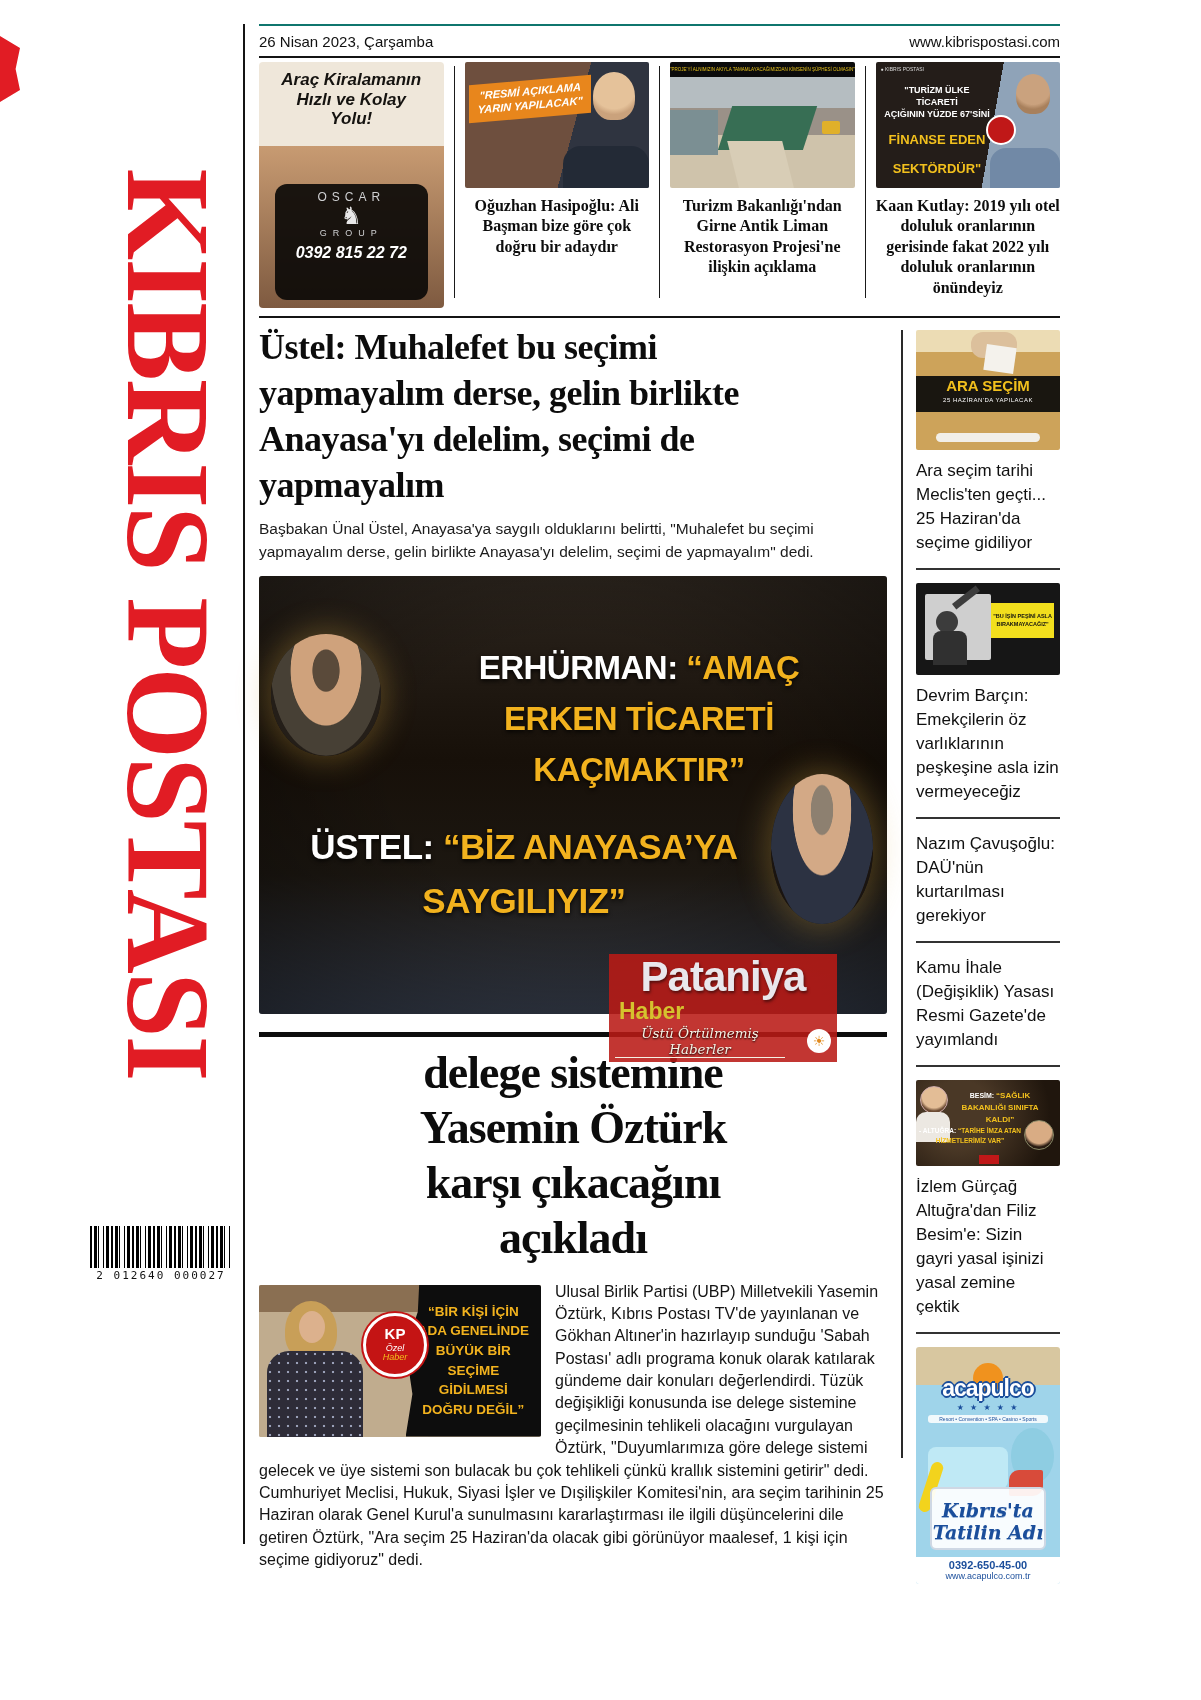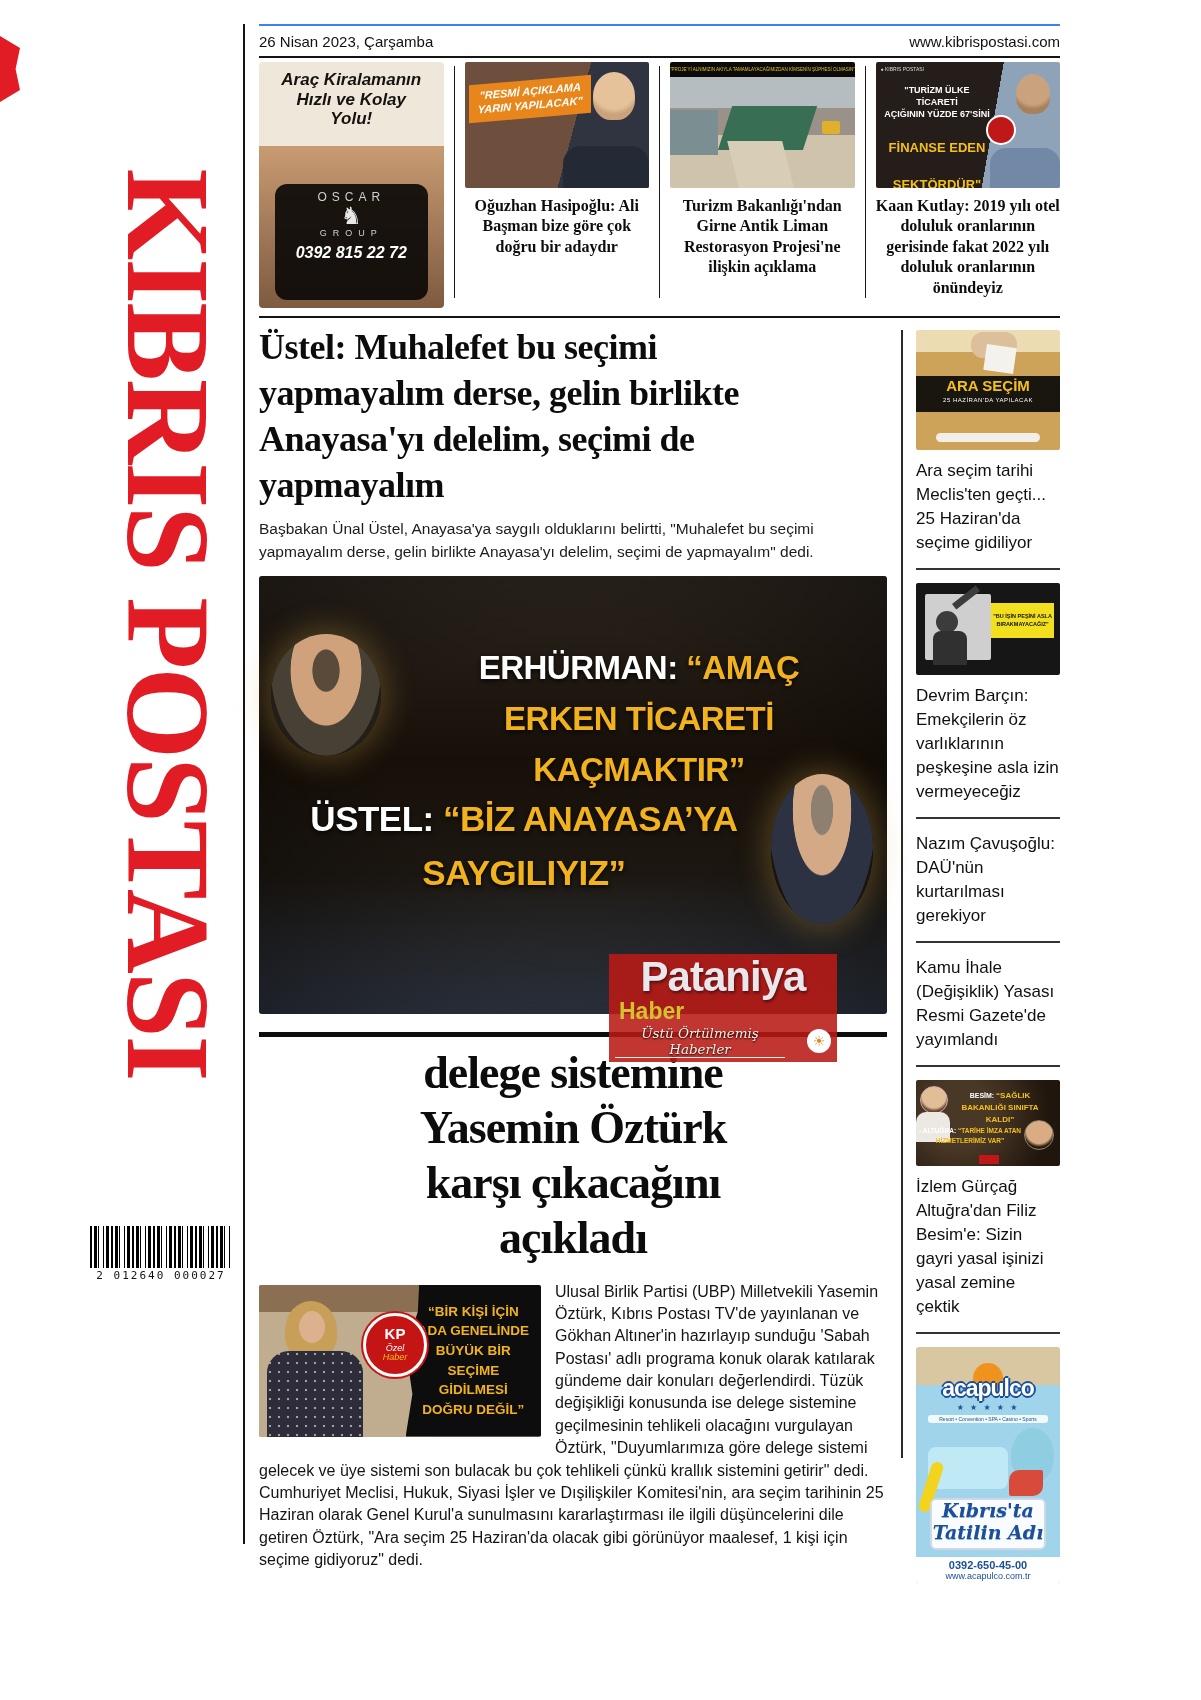--- a/index.html
+++ b/index.html
@@ -13,21 +13,21 @@
         font-family:"Liberation Serif",serif;font-weight:700;font-size:118px;
         letter-spacing:-2px;color:#e11c24;white-space:nowrap;line-height:140px;}
   .barcode{position:absolute;left:90px;top:1226px;width:142px;text-align:center;}
   .barcode .bars{height:42px;background:repeating-linear-gradient(90deg,
         #000 0 2px,#fff 2px 4px,#000 4px 7px,#fff 7px 8px,#000 8px 9px,#fff 9px 13px,
         #000 13px 14px,#fff 14px 16px,#000 16px 19px,#fff 19px 21px);}
   .barcode .num{font-size:11px;letter-spacing:2px;margin-top:1px;font-family:"DejaVu Sans Mono",monospace;}
   .vrule-left{position:absolute;left:243px;top:24px;width:2px;height:1520px;background:#141414;}
   
   .header{position:absolute;left:259px;top:24px;width:801px;height:30px;
-        border-top:2px solid #3b82f6;border-bottom:2px solid #141414;
+        border-top:2px solid #0f766e;border-bottom:2px solid #141414;
         display:flex;justify-content:space-between;align-items:center;font-size:15px;}
   
   .topstrip{position:absolute;left:259px;top:62px;width:801px;height:246px;display:flex;}
   .vdiv{width:1px;background:#1a1a1a;margin:4px 10px 10px;}
   .cell{flex:1;display:flex;flex-direction:column;min-width:0;}
   .topcap{font-family:"Liberation Serif",serif;font-weight:700;font-size:16px;
         line-height:1.28;text-align:center;margin-top:8px;color:#0d0d0d;}
   
   .oscar{position:relative;height:100%;background:linear-gradient(180deg,#efe7da 0 34%,#c89b72 34%,#7e5a40 100%);
         border-radius:4px;overflow:hidden;}
@@ -57,21 +57,21 @@
   .tarp3{position:absolute;left:30%;top:26%;width:46%;height:40%;background:#376e54;transform:skewX(-18deg);}
   .water3{position:absolute;left:0;top:30%;width:26%;height:40%;background:#7b8f93;}
   .digger3{position:absolute;right:8%;top:40%;width:18px;height:13px;background:#e0b02a;border-radius:2px;}
   .road3{position:absolute;left:34%;bottom:0;width:30%;height:42%;background:#d8cdb6;transform:skewX(14deg);}
   
   .img4{position:relative;height:126px;background:linear-gradient(100deg,#241d19 0 62%,#8fa3b8 62%);
         border-radius:2px;overflow:hidden;color:#fff;}
   .img4 .mini{position:absolute;left:5px;top:4px;font-size:5px;color:#ddd;}
   .img4txt{position:absolute;left:8px;top:22px;width:58%;text-align:center;}
   .img4w{font-size:9px;font-weight:700;line-height:1.35;}
-  .img4y{font-size:13px;font-weight:700;color:#f2c01d;line-height:1.3;margin-top:20px;}
+  .img4y{font-size:13px;font-weight:700;color:#f2c01d;line-height:1.3;margin-top:12px;}
   .badge4{position:absolute;left:60%;top:42%;width:26px;height:26px;border-radius:50%;
         background:#c01818;border:2px solid #fff;}
   .face4{position:absolute;right:10px;top:12px;width:34px;height:40px;border-radius:50% 50% 42% 42%;
         background:radial-gradient(circle at 50% 32%,#caa27e 0 55%,#a8805c 70%);}
   .shirt4{position:absolute;right:0;bottom:-4px;width:70px;height:44px;border-radius:16px 16px 0 0;background:#7189a6;}
   .rule-mid{position:absolute;left:259px;top:316px;width:801px;height:2px;background:#141414;}
   
   .main{position:absolute;left:259px;top:324px;width:628px;}
   .h1line{font-family:"Liberation Serif",serif;font-weight:700;font-size:36px;line-height:46px;
         letter-spacing:-.5px;color:#0c0c0c;}
@@ -83,21 +83,21 @@
   .portrait{position:absolute;border-radius:50%;}
   .p1{left:12px;top:58px;width:110px;height:122px;
         background:radial-gradient(ellipse at 50% 30%,#5a4a3a 0 17%,#cfa27c 18% 45%,#474035 46% 70%,#241e18 71%);
         box-shadow:0 0 30px 6px rgba(216,170,70,.30);}
   .p2{right:14px;top:198px;width:102px;height:150px;
         background:radial-gradient(ellipse at 50% 24%,#8d8070 0 15%,#d3a986 16% 40%,#2c3242 41% 74%,#1a1410 75%);
         box-shadow:0 0 30px 6px rgba(216,170,70,.30);}
   .quote{position:absolute;text-align:center;font-weight:700;letter-spacing:-.5px;
         text-shadow:0 2px 4px rgba(0,0,0,.8);}
   .q1{left:140px;right:8px;top:66px;font-size:33px;line-height:1.55;}
-  .q2{left:30px;width:470px;top:216px;font-size:35px;line-height:1.55;}
+  .q2{left:30px;width:470px;top:244px;font-size:35px;line-height:1.55;}
   .qw{color:#fff;} .qy{color:#f2b21e;}
   .watermark{position:absolute;right:50px;bottom:-48px;width:228px;z-index:5;}
   .wm-red{background:rgba(186,26,22,.88);text-align:center;padding:2px 6px 4px;}
   .wm-title{font-size:42px;font-weight:700;color:#e9e7ec;letter-spacing:-1px;line-height:1.0;
         text-shadow:1px 2px 3px rgba(0,0,0,.5);}
   .wm-sub{font-size:23px;font-weight:700;color:#d5c22e;text-align:left;line-height:1.0;margin:2px 0 0 4px;}
   .wm-tagrow{display:flex;align-items:center;gap:22px;margin-top:2px;}
   .wm-tag{flex:1;font-family:"DejaVu Serif",serif;font-style:italic;font-size:13.5px;color:#f6f1e4;
         border-bottom:1px solid #f6f1e4;text-shadow:0 1px 2px #000;}
   .wm-sun{width:24px;height:24px;border-radius:50%;background:#fff;color:#e08a1e;font-size:14px;
@@ -170,21 +170,21 @@
   .slideY{position:absolute;left:6%;top:48%;width:12px;height:52px;background:#f2d31d;border-radius:6px;transform:rotate(18deg);}
   .slideR{position:absolute;right:12%;top:52%;width:34px;height:26px;background:#d84b3a;border-radius:10px 2px 10px 2px;}
   .acap-sun{position:absolute;left:50%;top:16px;width:30px;height:30px;margin-left:-15px;border-radius:50%;background:#f0921e;}
   .acap-logo{position:absolute;left:0;right:0;top:28px;text-align:center;font-weight:700;font-size:23px;
         letter-spacing:-1px;color:#fff;
         text-shadow:-2px 0 #1b4e9b,2px 0 #1b4e9b,0 -2px #1b4e9b,0 2px #1b4e9b,-1px -1px #1b4e9b,1px 1px #1b4e9b;}
   .acap-stars{position:absolute;left:0;right:0;top:56px;text-align:center;font-size:8px;color:#1b4e9b;letter-spacing:2px;}
   .acap-srv{position:absolute;left:8%;right:8%;top:68px;background:rgba(255,255,255,.85);color:#1b4e9b;
         font-size:5px;text-align:center;border-radius:3px;padding:1px 0;}
   .acap-tagbox{position:absolute;left:10%;right:10%;bottom:34px;background:rgba(255,255,255,.92);
-        border:2px solid #cfd8e4;border-radius:6px;text-align:center;padding:0 0 4px;}
+        border:2px solid #cfd8e4;border-radius:6px;text-align:center;padding:11px 0 4px;}
   .acap-tag{font-family:"DejaVu Serif",serif;font-style:italic;font-weight:700;font-size:19px;
         line-height:1.15;color:#1b4e9b;text-shadow:0 1px 0 #9db7d8;}
   .acap-foot{position:absolute;left:0;right:0;bottom:0;background:#fff;text-align:center;padding:2px 0 3px;}
   .acap-phone{font-size:11px;font-weight:700;color:#1b4e9b;}
   .acap-web{font-size:9px;color:#1b4e9b;}
   .clr{clear:both;}
 </style>
 </head>
 <body>
 

